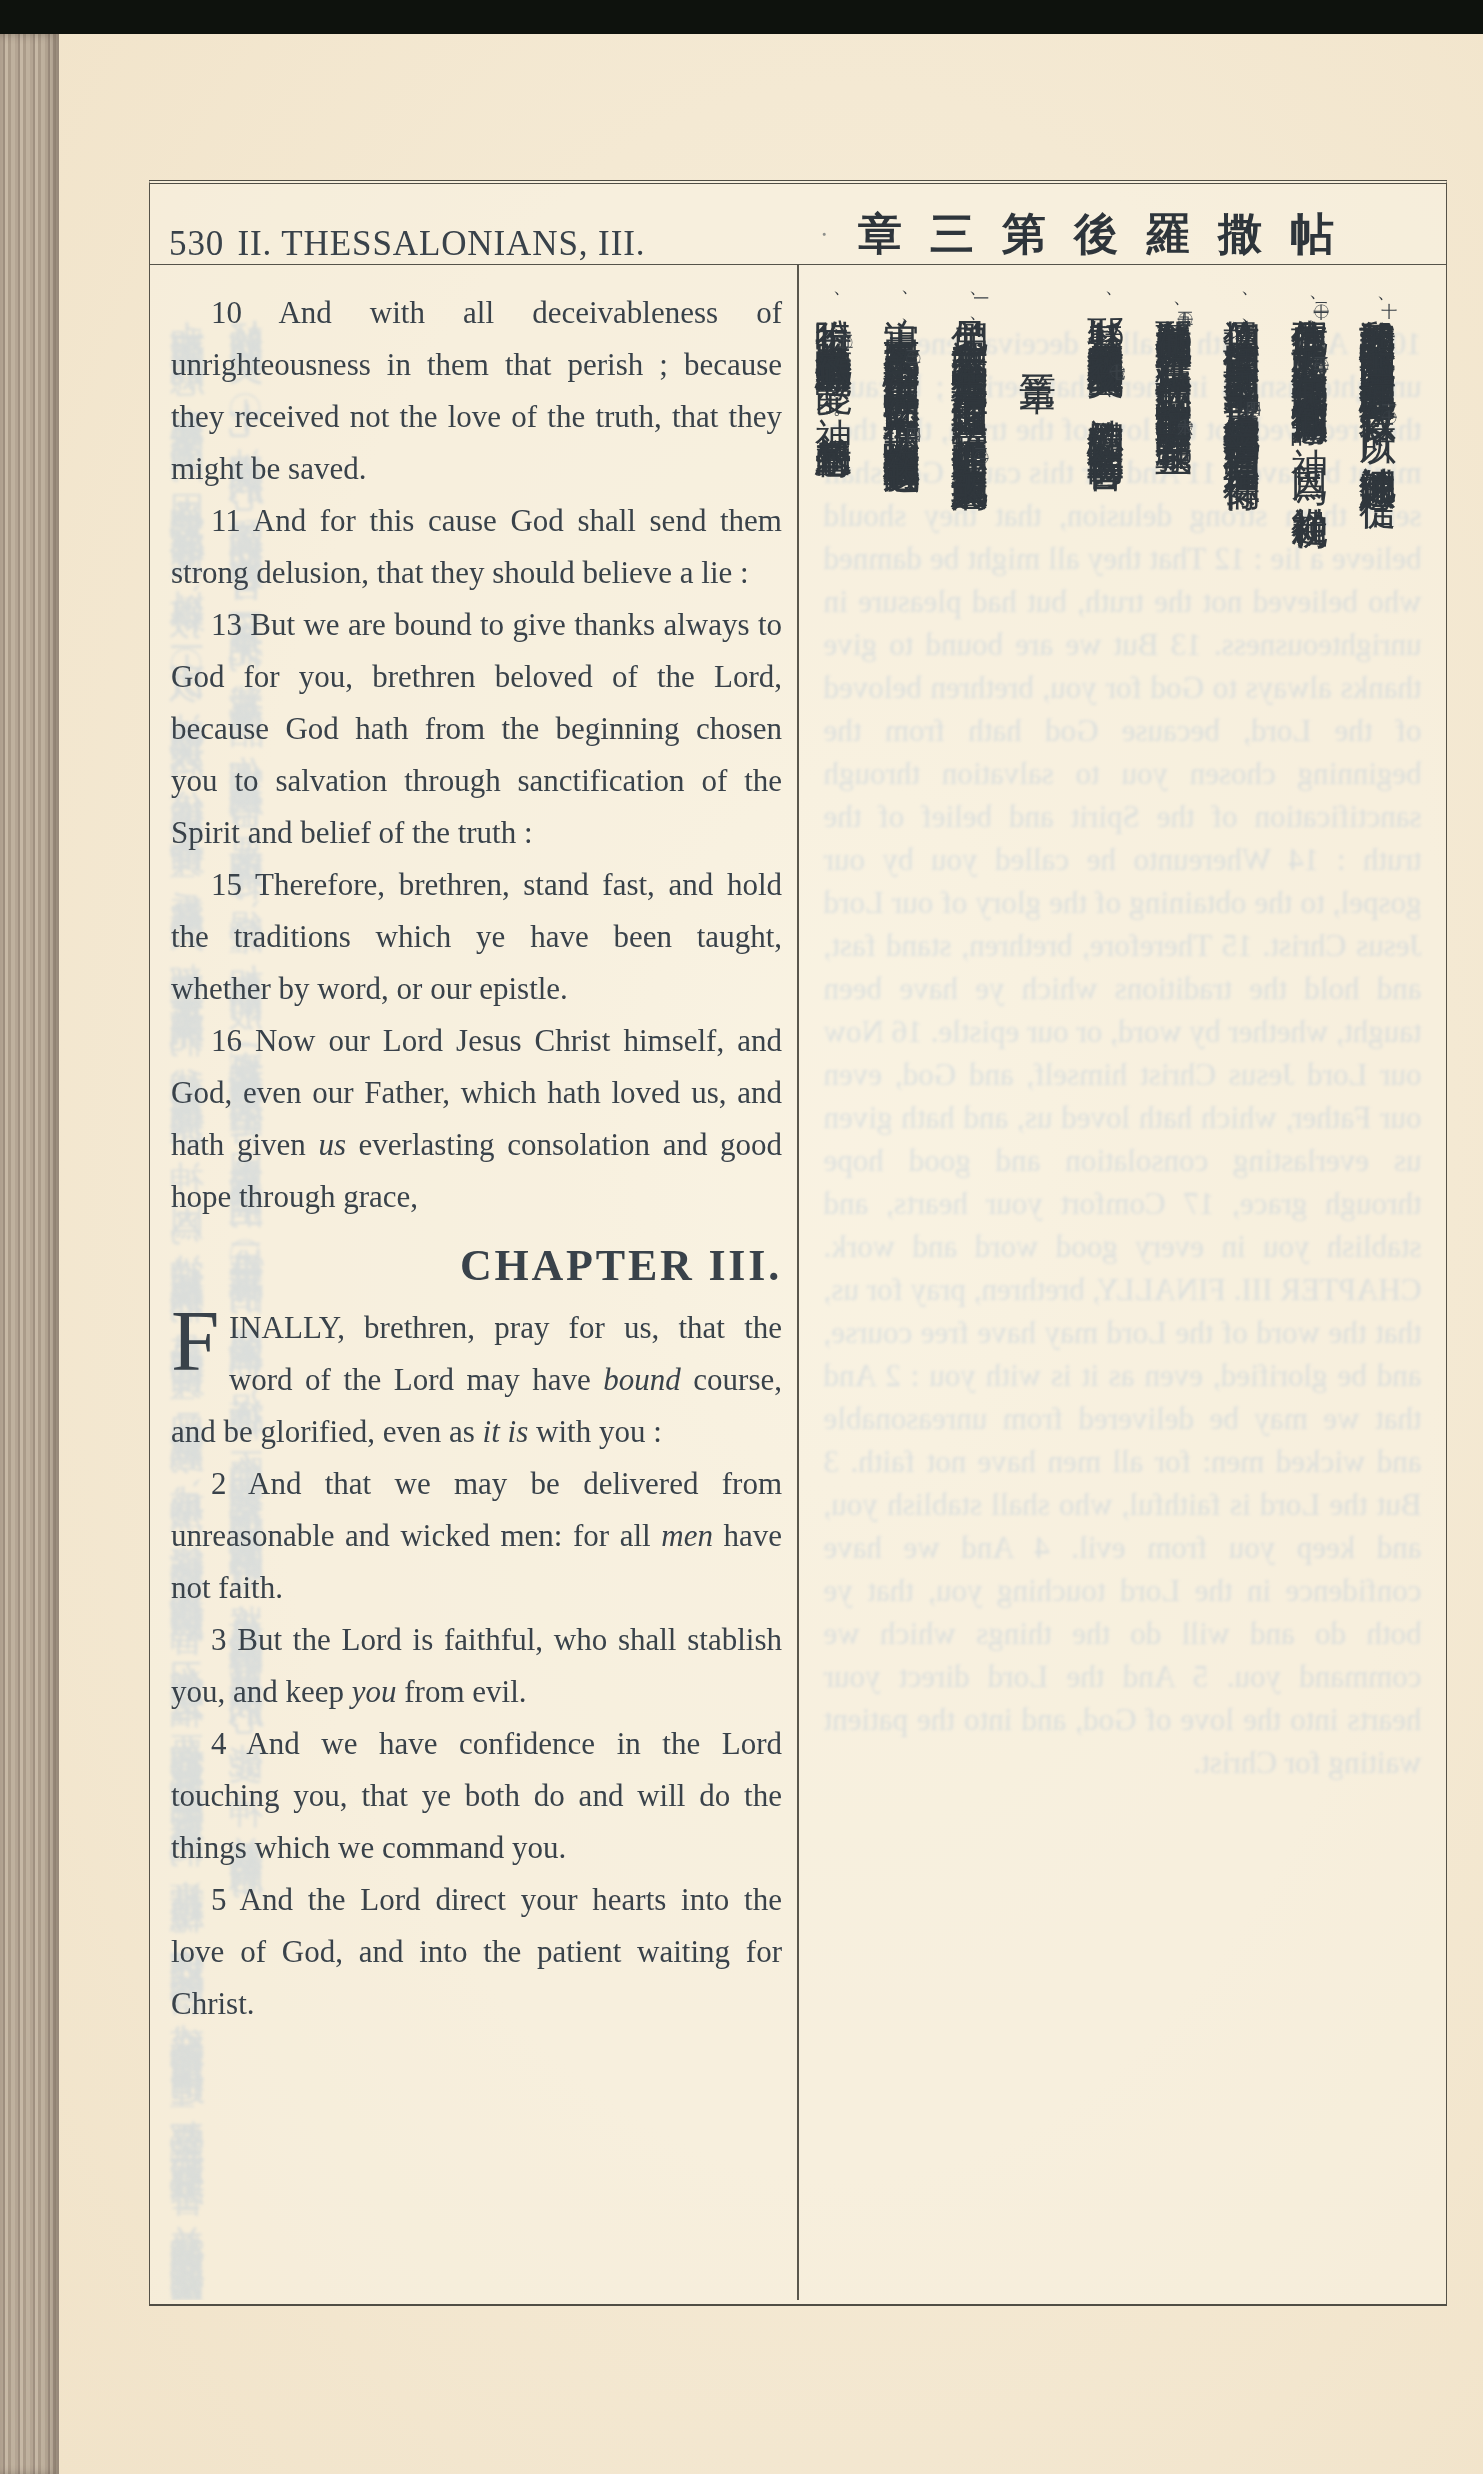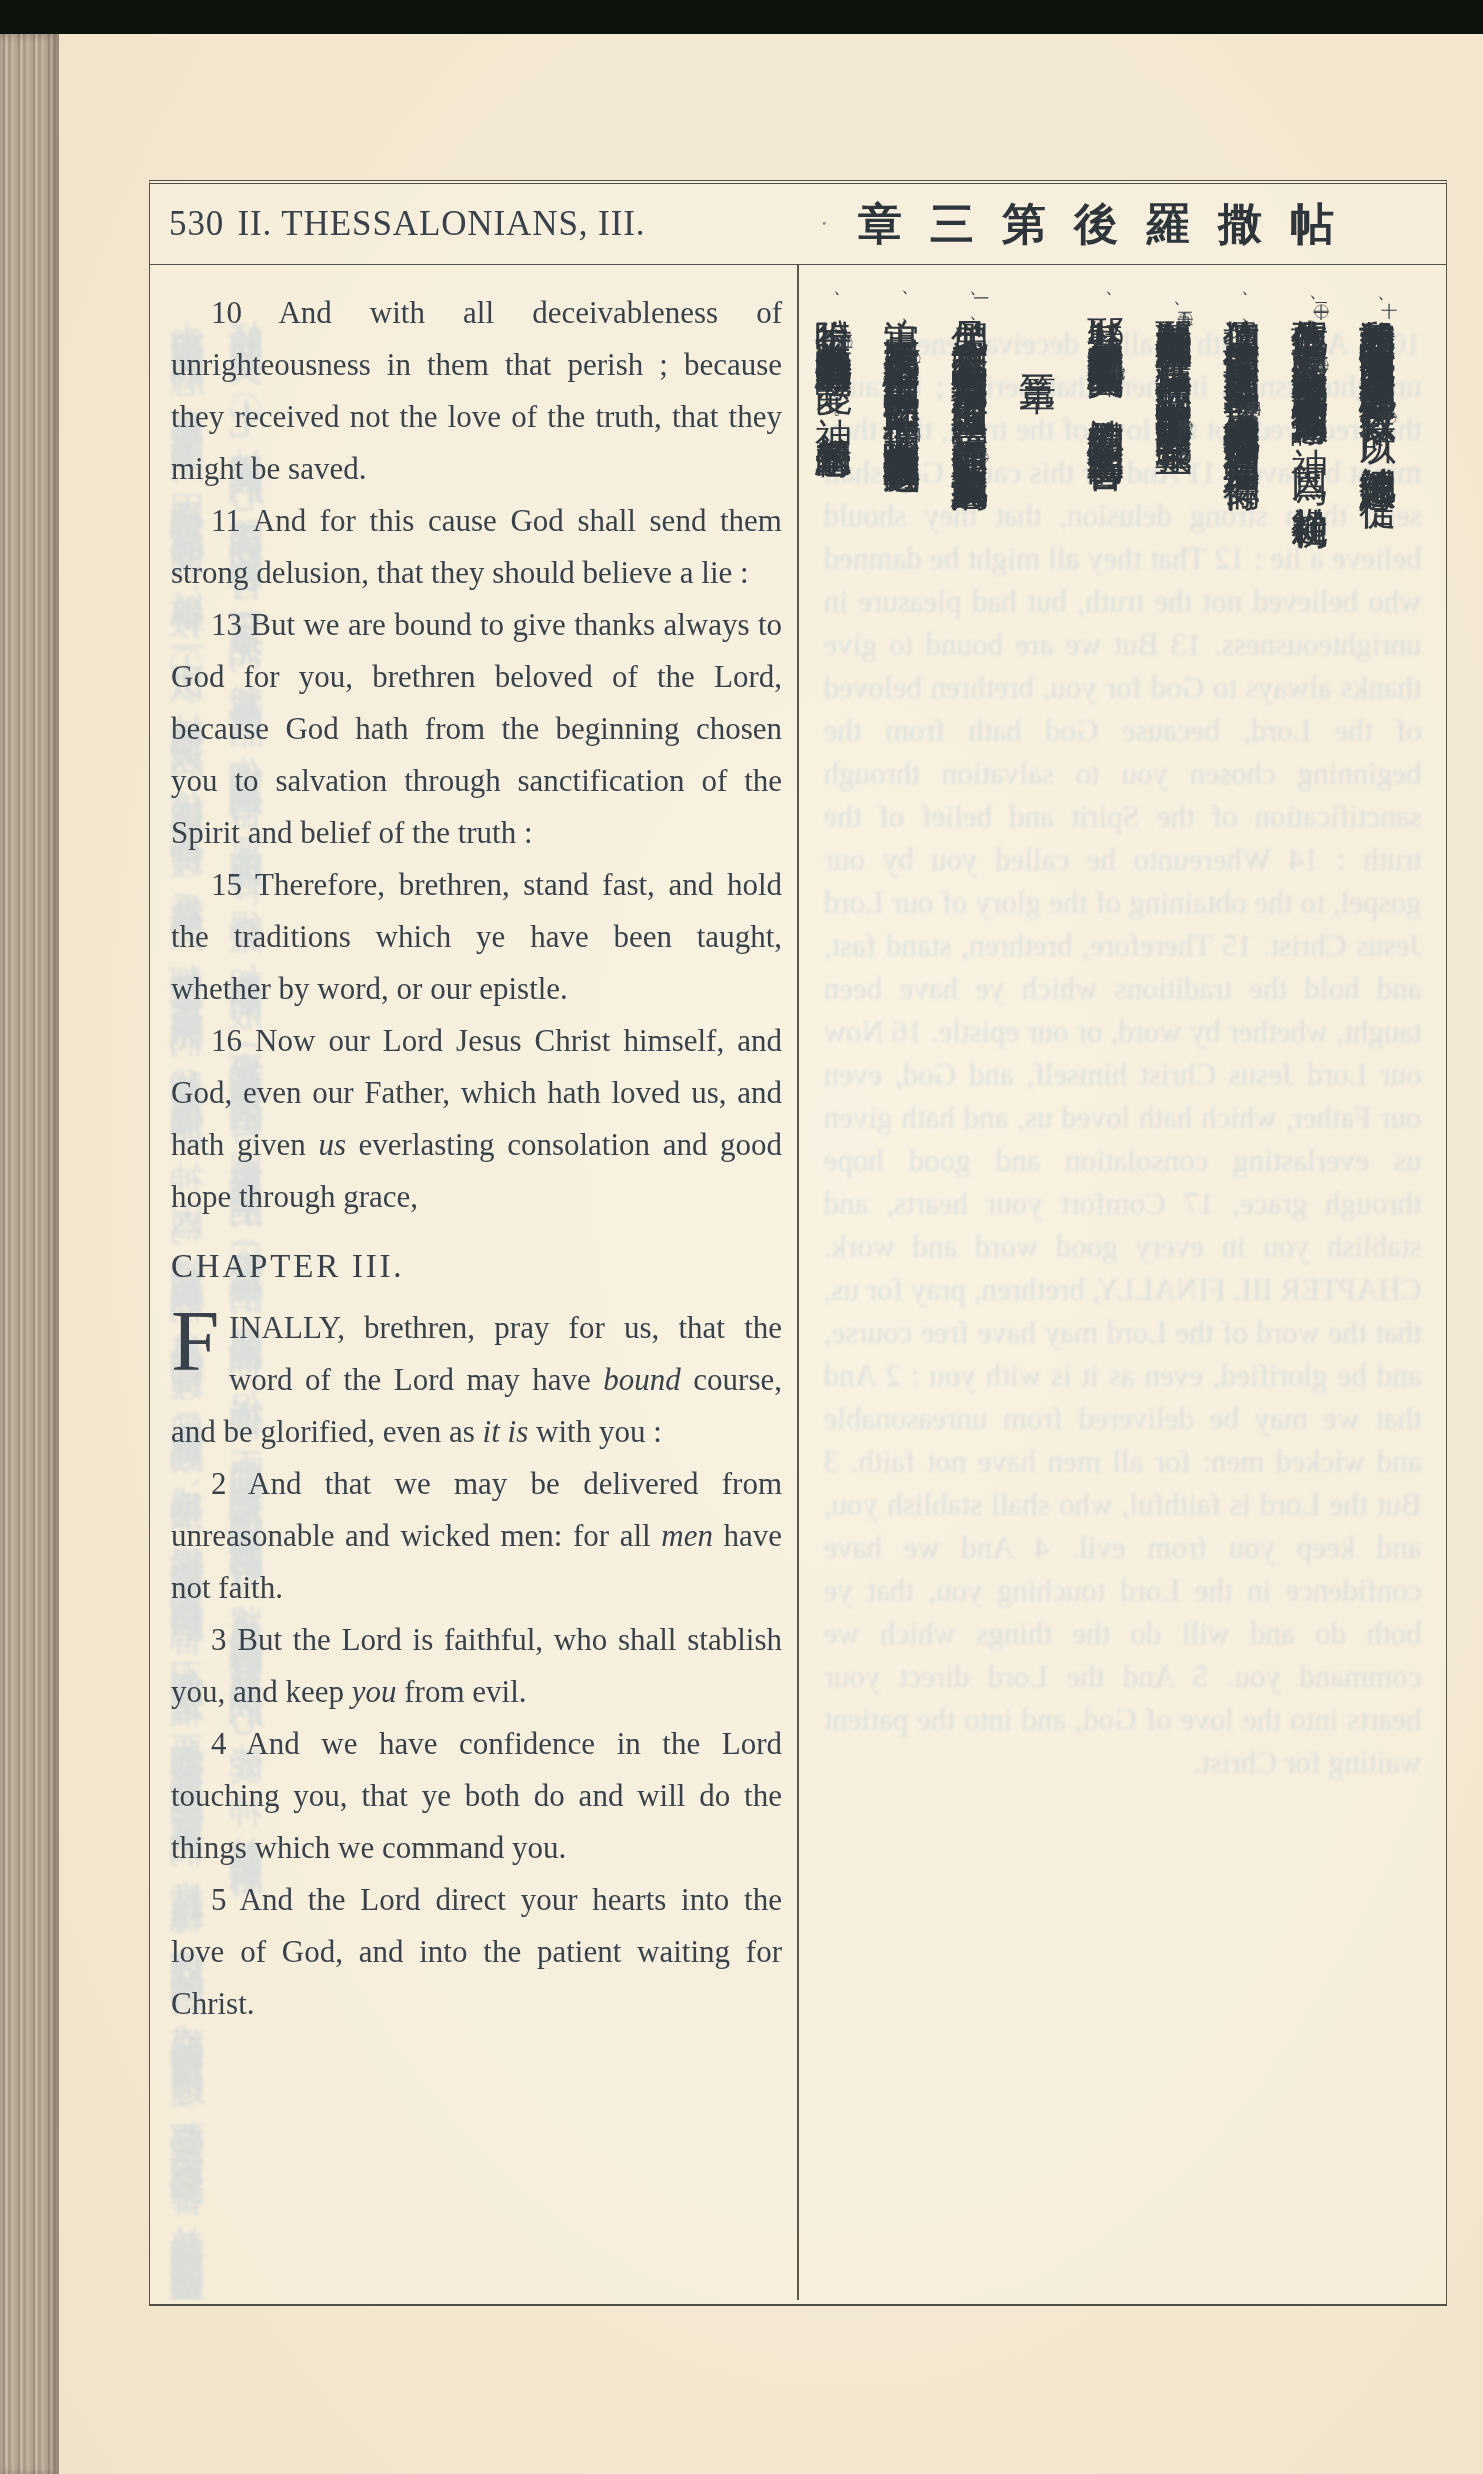--- a/index.html
+++ b/index.html
@@ -10,36 +10,36 @@
     background:repeating-linear-gradient(90deg,
       #b4a593 0 2.8px,#9f9080 2.8px 4.7px,#c6b8a5 4.7px 8.5px,#ab9c8a 8.5px 11.4px,#bfb19e 11.4px 15px);
     box-shadow:inset -5.7px 0 9.5px rgba(60,50,40,.35);}
   
   .page{position:absolute;left:59px;top:34px;right:0;bottom:0;
     background:radial-gradient(ellipse at 55% 45%, #f7efdc 0%, #f4e9d3 55%, #f1e3c9 100%);}
   
   .frame{position:absolute;left:90px;top:146px;width:1298px;height:2126px;
     border:1.9px solid #565349;border-top:4.7px double #504e45;border-bottom:2.8px solid #504e45;
     box-sizing:border-box;background:rgba(250,246,233,.45);}
-  .header{display:flex;justify-content:space-between;align-items:center;height:81px;
+  .header{display:flex;justify-content:space-between;align-items:flex-end;height:81px;
     border-bottom:1.9px solid #55534a;box-sizing:border-box;color:#39424a;}
   .header-left{padding-left:19px;font-size:35px;letter-spacing:0.9px;white-space:nowrap;}
   .header-left .pn{margin-right:13.3px;}
   .header-right{display:flex;align-items:center;padding-right:112px;white-space:nowrap;}
   .hdot{font-size:19px;opacity:.55;margin-right:24.6px;color:#39424a;}
   .cjk-title{font-family:Liberation Mono, monospace;font-size:44px;font-weight:700;
     letter-spacing:28px;color:#2e353b;margin-right:-28px;}
   .columns{display:flex;height:2035px;}
   
   .en-area{position:relative;width:647px;box-sizing:border-box;overflow:hidden;}
   .en-text{position:relative;z-index:1;padding:22px 15px 0 21px;
     font-size:31px;line-height:52px;text-align:justify;color:#39424a;}
   .en-text p{margin:0;text-indent:40px;}
-  .chapter-heading{margin:17px 0 9.5px;text-align:left;font-size:33px;
-    letter-spacing:2.8px;color:#39424a;font-weight:400;}
+  .chapter-heading{margin:17px 0 9.5px;text-align:right;font-size:44px;
+    letter-spacing:2.8px;color:#39424a;font-weight:700;}
   p.finally{text-indent:0;}
   p.finally::first-letter{float:left;font-size:87px;line-height:68px;
     padding:5.7px 9.5px 0 0;color:#39424a;}
   
   .divider{width:1.9px;background:#5a574d;}
   
   .cjk-area{position:relative;flex:1;box-sizing:border-box;overflow:hidden;}
   .cjk-text{position:relative;z-index:1;writing-mode:vertical-rl;text-orientation:upright;
     height:100%;box-sizing:border-box;padding:24.6px 15px 11.4px 0;
     font-family:"DejaVu Sans",sans-serif;font-size:37px;line-height:68px;

